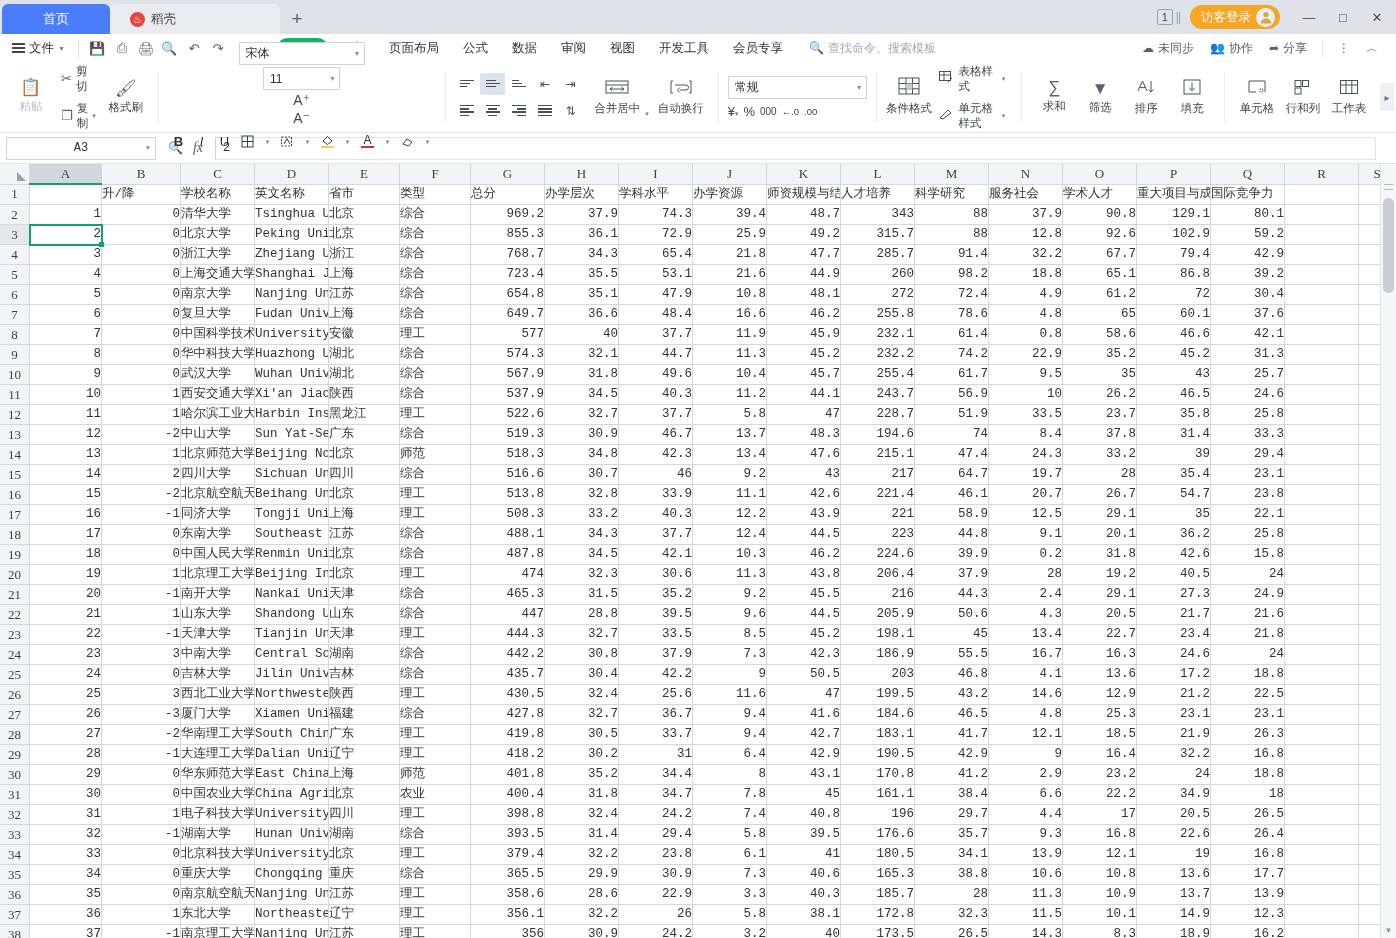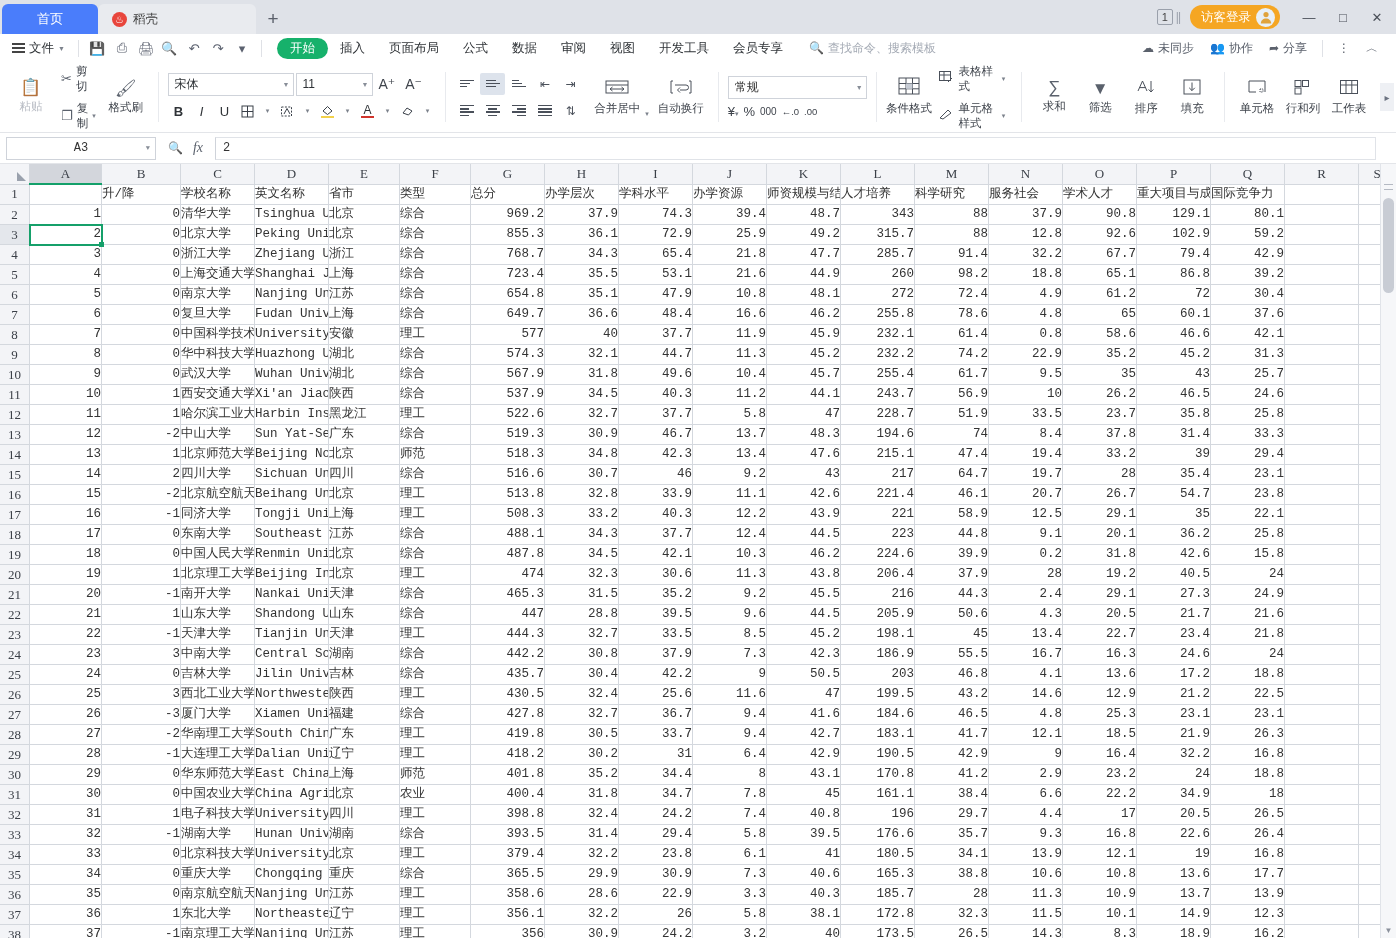--- a/index.html
+++ b/index.html
@@ -6,21 +6,21 @@
   body{
     width:1396px;height:938px;overflow:hidden;
     font-family:"Liberation Sans","DejaVu Sans",sans-serif;
     font-size:12px;color:#333;background:#fff;
     -webkit-font-smoothing:antialiased;
   }
   .app{width:1396px;height:938px;position:relative;display:flex;flex-direction:column;}
 
   
   .titlebar{height:34px;background:#dfe2e8;display:flex;align-items:flex-end;position:relative;flex:0 0 34px;}
-  .tab{height:30px;display:flex;align-items:center;gap:6px;padding:0 14px;font-size:12.5px;
+  .tab{height:30px;display:flex;align-items:center;gap:6px;padding:0 20px;font-size:12.5px;
        border-radius:6px 6px 0 0;position:relative;white-space:nowrap;}
   .tab-home{background:#4a7dfb;color:#fff;min-width:68px;justify-content:center;margin-left:2px;font-size:13px;}
   .tab-daoke{background:#e9ebef;color:#3d3d3d;min-width:130px;}
   .tab-active{background:#fff;color:#222;min-width:240px;}
   .tab-daoke .dk-ico{width:15px;height:15px;border-radius:50%;background:#e8453c;color:#fff;
        font-size:10px;display:flex;align-items:center;justify-content:center;font-weight:bold;}
   .csv-ico{width:16px;height:15px;border:1px solid #1a9e62;border-radius:2px;background:#fff;
        display:flex;align-items:center;justify-content:center;color:#1a9e62;font-size:7px;line-height:1;}
   .tab-active .lock{margin-left:auto;color:#8a8f99;font-size:12px;}
   .tab-active .dot{width:7px;height:7px;border-radius:50%;background:#f0a32a;margin-left:8px;}
@@ -58,21 +58,21 @@
         padding:0 5px;color:#3f444c;font-size:11.5px;gap:2px;}
   .vbtn .gl{font-size:17px;line-height:18px;color:#5a616c;}
   .vbtn .lb{white-space:nowrap;font-size:11.5px;}
   .vbtn.dis{color:#b7bbc3;}
   .vbtn.dis .gl{color:#c2c6cd;}
   .stack2{display:flex;flex-direction:column;justify-content:center;gap:3px;height:70px;padding:0 3px;}
   .hbtn{display:flex;align-items:center;gap:4px;font-size:11.5px;color:#3f444c;padding:2px 4px;}
   .hbtn .gl{font-size:13px;color:#5a616c;}
   .caret{font-size:7px;color:#7c828c;}
 
-  .fontrow{display:flex;align-items:center;gap:2px;}
+  .fontrow{display:flex;align-items:center;gap:2px;flex-direction:column;}
   .fsel{height:21px;border:1px solid #cfd3da;background:#fff;display:flex;align-items:center;
         padding:0 3px 0 6px;font-size:12px;color:#2f3337;}
   .fsel .ar{margin-left:auto;font-size:7px;color:#888e98;padding-left:6px;}
   .fname{width:115px;}
   .fsize{width:66px;}
   .aa{font-size:14px;color:#3f444c;padding:0 4px;}
   .fmtrow{display:flex;align-items:center;gap:1px;margin-top:5px;}
   .fbtn{width:22px;height:21px;display:flex;align-items:center;justify-content:center;font-size:13px;color:#2f3337;}
   .fbtn.sm{width:16px;}
   .fbtn .ubar{display:block;width:13px;height:2px;margin-top:1px;}
@@ -905,21 +905,21 @@
             <td class="cell txt" style="width: 73px; max-width: 73px;">Beijing Normal University</td>
             <td class="cell txt" style="width: 70px; max-width: 70px;">北京</td>
             <td class="cell txt" style="width: 70px; max-width: 70px;">师范</td>
             <td class="cell num" style="width: 73px; max-width: 73px;">518.3</td>
             <td class="cell num" style="width: 73px; max-width: 73px;">34.8</td>
             <td class="cell num" style="width: 73px; max-width: 73px;">42.3</td>
             <td class="cell num" style="width: 73px; max-width: 73px;">13.4</td>
             <td class="cell num" style="width: 73px; max-width: 73px;">47.6</td>
             <td class="cell num" style="width: 73px; max-width: 73px;">215.1</td>
             <td class="cell num" style="width: 73px; max-width: 73px;">47.4</td>
-            <td class="cell num" style="width: 73px; max-width: 73px;">19.4</td>
+            <td class="cell num" style="width: 73px; max-width: 73px;">24.3</td>
             <td class="cell num" style="width: 73px; max-width: 73px;">33.2</td>
             <td class="cell num" style="width: 73px; max-width: 73px;">39</td>
             <td class="cell num" style="width: 73px; max-width: 73px;">29.4</td>
             <td class="cell txt" style="width: 73px; max-width: 73px;"></td>
             <td class="cell txt" style="width: 36px; max-width: 36px;"></td>
           </tr>
           <tr>
             <td class="rowhead">15</td>
             <td class="cell num" style="width: 71px; max-width: 71px;">14</td>
             <td class="cell num" style="width: 78px; max-width: 78px;">2</td>

